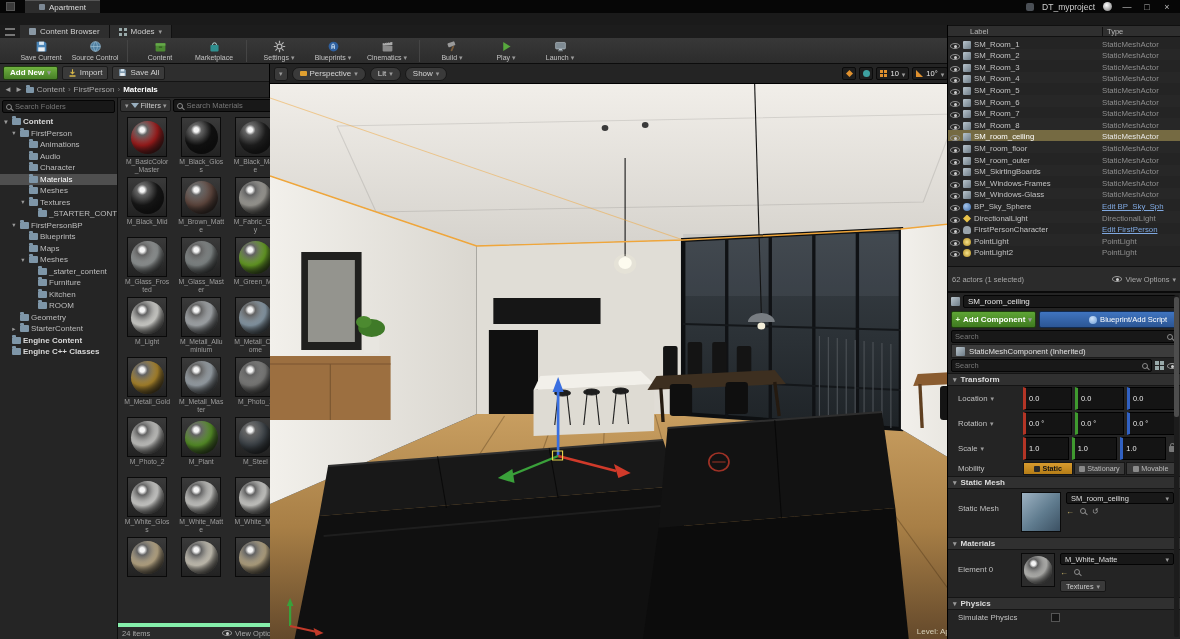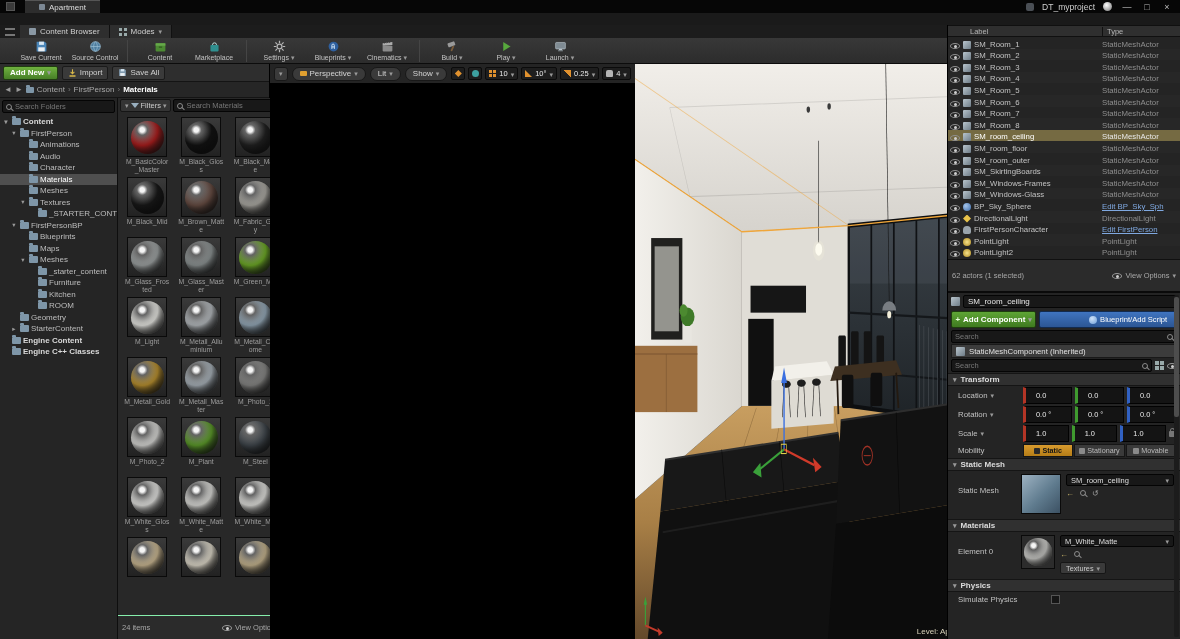--- a/index.html
+++ b/index.html
@@ -77,30 +77,30 @@
   .filter-row { height:15px; display:flex; align-items:center; gap:2px; padding:1px 2px; }
   .filters-btn { height:13px; background:#343434; border:1px solid #151515; border-radius:2px; display:flex; align-items:center; gap:2px; padding:0 4px; font-size:7.5px; color:#ccc; flex:none; }
   .funnel { width:0; height:0; border-left:4px solid transparent; border-right:4px solid transparent; border-top:5px solid #9ab0c0; }
   .filter-row .search-box { flex:1; margin:0; }
 
   .asset-grid { position:absolute; top:16px; bottom:16px; left:0; right:7px; overflow:hidden; display:grid; grid-template-columns:repeat(3,1fr); gap:3px 2px; padding:3px 1px 0 3px; align-content:start; }
   .asset-cell { display:flex; flex-direction:column; align-items:center; }
   .thumb { width:40px; height:40px; background:linear-gradient(#3a3a3a,#222); border:1px solid #0a0a0a; display:flex; align-items:center; justify-content:center; }
   .sphere { width:33px; height:33px; border-radius:50%; background:radial-gradient(circle at 34% 27%, rgba(255,255,255,.95) 0 7%, rgba(255,255,255,.25) 16%, var(--c) 48%, rgba(0,0,0,.25) 92%); box-shadow:inset -5px -7px 9px rgba(0,0,0,.55); }
   .asset-label { margin-top:1px; width:46px; height:16px; overflow:hidden; font-size:6.8px; line-height:1.15; color:#9d9d9d; text-align:center; word-break:break-all; }
-  .asset-footer { position:absolute; left:0; right:0; bottom:0; height:24px; background:#2b2b2b; border-top:1px solid #86efac; display:flex; align-items:center; justify-content:space-between; padding:0 4px; font-size:7.5px; color:#a8a8a8; }
+  .asset-footer { position:absolute; left:0; right:0; bottom:0; height:16px; background:#2b2b2b; border-top:4px solid #86efac; display:flex; align-items:center; justify-content:space-between; padding:0 4px; font-size:7.5px; color:#a8a8a8; }
   .view-opt { display:flex; align-items:center; gap:3px; }
   .eye-ic { width:10px; height:6px; border:1px solid #9a9a9a; border-radius:50%; position:relative; }
   .eye-ic::after { content:""; position:absolute; left:3px; top:1px; width:3px; height:3px; border-radius:50%; background:#cfcfcf; }
 
   .vscroll { position:absolute; right:1px; width:5px; background:#1c1c1c; border-radius:2px; }
   .vthumb { position:absolute; left:0; width:5px; background:#4d4d4d; border-radius:2px; }
 
   
-  .viewport { position:absolute; left:270px; top:64px; width:756px; height:575px; display:flex; flex-direction:row; background:#000; }
+  .viewport { position:absolute; left:270px; top:64px; width:756px; height:575px; display:flex; flex-direction:column; background:#000; }
   .vp-toolbar { height:20px; background:#242424; display:flex; align-items:center; padding:0 4px; gap:4px; border-bottom:1px solid #000; }
   .vbtn { height:14px; background:#3a3a3a; border:1px solid #181818; border-radius:8px; display:flex; align-items:center; gap:3px; padding:0 7px; font-size:8px; color:#d5d5d5; }
   .vbtn .cam-ic { width:7px; height:5px; background:#e0a030; border-radius:1px; }
   .vp-right { margin-left:auto; display:flex; align-items:center; gap:3px; }
   .snap-ico { width:14px; height:13px; background:#1e1e1e; border:1px solid #0b0b0b; border-radius:2px; display:flex; align-items:center; justify-content:center; }
   .si { width:7px; height:7px; }
   .si.orange { background:#e0912e; clip-path:polygon(50% 0,100% 50%,50% 100%,0 50%); }
   .si.teal { background:#3da0a0; border-radius:50%; }
   .si.grid { background:linear-gradient(#e0912e 0 0) 0 0/3px 3px no-repeat, linear-gradient(#e0912e 0 0) 4px 0/3px 3px no-repeat, linear-gradient(#e0912e 0 0) 0 4px/3px 3px no-repeat, linear-gradient(#e0912e 0 0) 4px 4px/3px 3px no-repeat; }
   .si.angle { width:0; height:0; border-left:7px solid #e0912e; border-top:7px solid transparent; }
@@ -131,41 +131,41 @@
   .ol-eye::after { content:""; position:absolute; left:3px; top:1px; width:3px; height:3px; border-radius:50%; background:#cfcfcf; }
   .ric { width:8px; height:8px; flex:none; border-radius:1px; }
   .ric.mesh { background:linear-gradient(135deg,#b9c5cd,#6e7c87); }
   .ric.bp { background:radial-gradient(circle at 35% 35%, #a5c4ea, #3a6aa8); border-radius:50%; }
   .ric.dlight { background:#e8c34a; clip-path:polygon(50% 0,100% 50%,50% 100%,0 50%); }
   .ric.char { background:#9aa4ac; border-radius:50% 50% 25% 25%; }
   .ric.plight { background:radial-gradient(#f6e28c,#b08a20); border-radius:50%; }
   .ol-label { flex:1; color:#c2c2c2; white-space:nowrap; overflow:hidden; }
   .ol-type { width:76px; color:#8f8f8f; white-space:nowrap; overflow:hidden; flex:none; }
   .ol-type.link { color:#7fa8e0; text-decoration:underline; }
-  .ol-footer { height:32px; background:#2b2b2b; border-top:1px solid #101010; display:flex; align-items:center; justify-content:space-between; padding:0 4px; font-size:7.5px; color:#a8a8a8; }
+  .ol-footer { height:25px; background:#2b2b2b; border-top:1px solid #101010; display:flex; align-items:center; justify-content:space-between; padding:0 4px; font-size:7.5px; color:#a8a8a8; }
 
   
   .details { flex:1; position:relative; background:#242424; overflow:hidden; }
   .d-name-row { height:17px; display:flex; align-items:center; gap:3px; padding:1px 3px; }
   .cube-ic { width:9px; height:9px; background:linear-gradient(135deg,#b9c5cd,#6e7c87); border-radius:1px; flex:none; }
   .d-name-row input { flex:1; height:13px; background:#181818; border:1px solid #050505; border-radius:2px; color:#e4e4e4; font-size:8px; padding:0 4px; font-family:"Liberation Sans",sans-serif; }
   .d-btn-row { height:19px; display:flex; gap:3px; padding:1px 3px; }
   .btn-addcomp { flex:1; background:linear-gradient(#5ea535,#3f7a20); border:1px solid #1e3d0e; border-radius:2px; color:#fff; font-weight:bold; font-size:8px; display:flex; align-items:center; justify-content:center; gap:3px; }
   .plus-ic::before { content:"+"; font-weight:bold; color:#eaffdd; }
   .btn-bp { flex:1.15; background:linear-gradient(#3f74c0,#2c5694); border:1px solid #122a4e; border-radius:2px; color:#fff; font-size:7.6px; display:flex; align-items:center; justify-content:center; gap:3px;padding-left:40px; }
   .bp-ic { width:8px; height:8px; border-radius:50%; background:radial-gradient(circle at 38% 32%, #cfe2f8, #6e9ed8); }
   .d-search { height:15px; padding:1px 3px; display:flex; align-items:center; gap:3px; }
   .d-search .search-box { flex:1; margin:0; }
   .sm-ic { width:9px; height:9px; background:linear-gradient(#9aa 0 0) 0 0/4px 4px no-repeat, linear-gradient(#9aa 0 0) 5px 0/4px 4px no-repeat, linear-gradient(#9aa 0 0) 0 5px/4px 4px no-repeat, linear-gradient(#9aa 0 0) 5px 5px/4px 4px no-repeat; }
   .d-comp-row { height:14px; margin:0 3px; background:#3c3c3c; border:1px solid #191919; display:flex; align-items:center; gap:4px; padding:0 4px; font-size:7.8px; color:#e0e0e0; }
   .sec-header { height:13px; background:#303030; border-top:1px solid #151515; border-bottom:1px solid #151515; display:flex; align-items:center; gap:4px; padding:0 5px; font-size:8px; font-weight:bold; color:#dcdcdc; }
   .prop-row { min-height:15px; display:flex; align-items:center; gap:3px; padding:1px 4px 1px 10px; }
   .prop-label { width:62px; font-size:7.8px; color:#c0c0c0; display:flex; align-items:center; gap:3px; flex:none; }
   .xyz { flex:1; display:flex; gap:3px; align-items:center; }
-  .nfield { flex:1; height:17px; background:#141414; border:1px solid #020202; display:flex; align-items:center; padding-left:10px; font-size:7.4px; color:#e8e8e8; }
+  .nfield { flex:1; height:23px; background:#141414; border:1px solid #020202; display:flex; align-items:center; padding-left:3px; font-size:7.4px; color:#e8e8e8; }
   .nfield.fx { border-left:3px solid #b33526; }
   .nfield.fy { border-left:3px solid #3f9a2f; }
   .nfield.fz { border-left:3px solid #3161c2; }
   .lock-ic { width:7px; height:6px; background:#777; border-radius:1px; position:relative; flex:none; }
   .lock-ic::before { content:""; position:absolute; top:-3px; left:1px; width:3px; height:3px; border:1px solid #777; border-bottom:none; border-radius:3px 3px 0 0; }
   .seg-row { display:flex; gap:1px; flex:1; }
   .seg { flex:1; height:13px; background:#3a3a3a; border:1px solid #161616; display:flex; align-items:center; justify-content:center; gap:2px; font-size:7.2px; color:#bbb; overflow:hidden; white-space:nowrap; }
   .seg .seg-ic { width:6px; height:6px; background:#8a8a8a; border-radius:1px; flex:none; }
   .seg.sel { background:linear-gradient(#d89b2e,#b57d17); color:#141414; font-weight:bold; }
   .seg.sel .seg-ic { background:#2a2a2a; }

